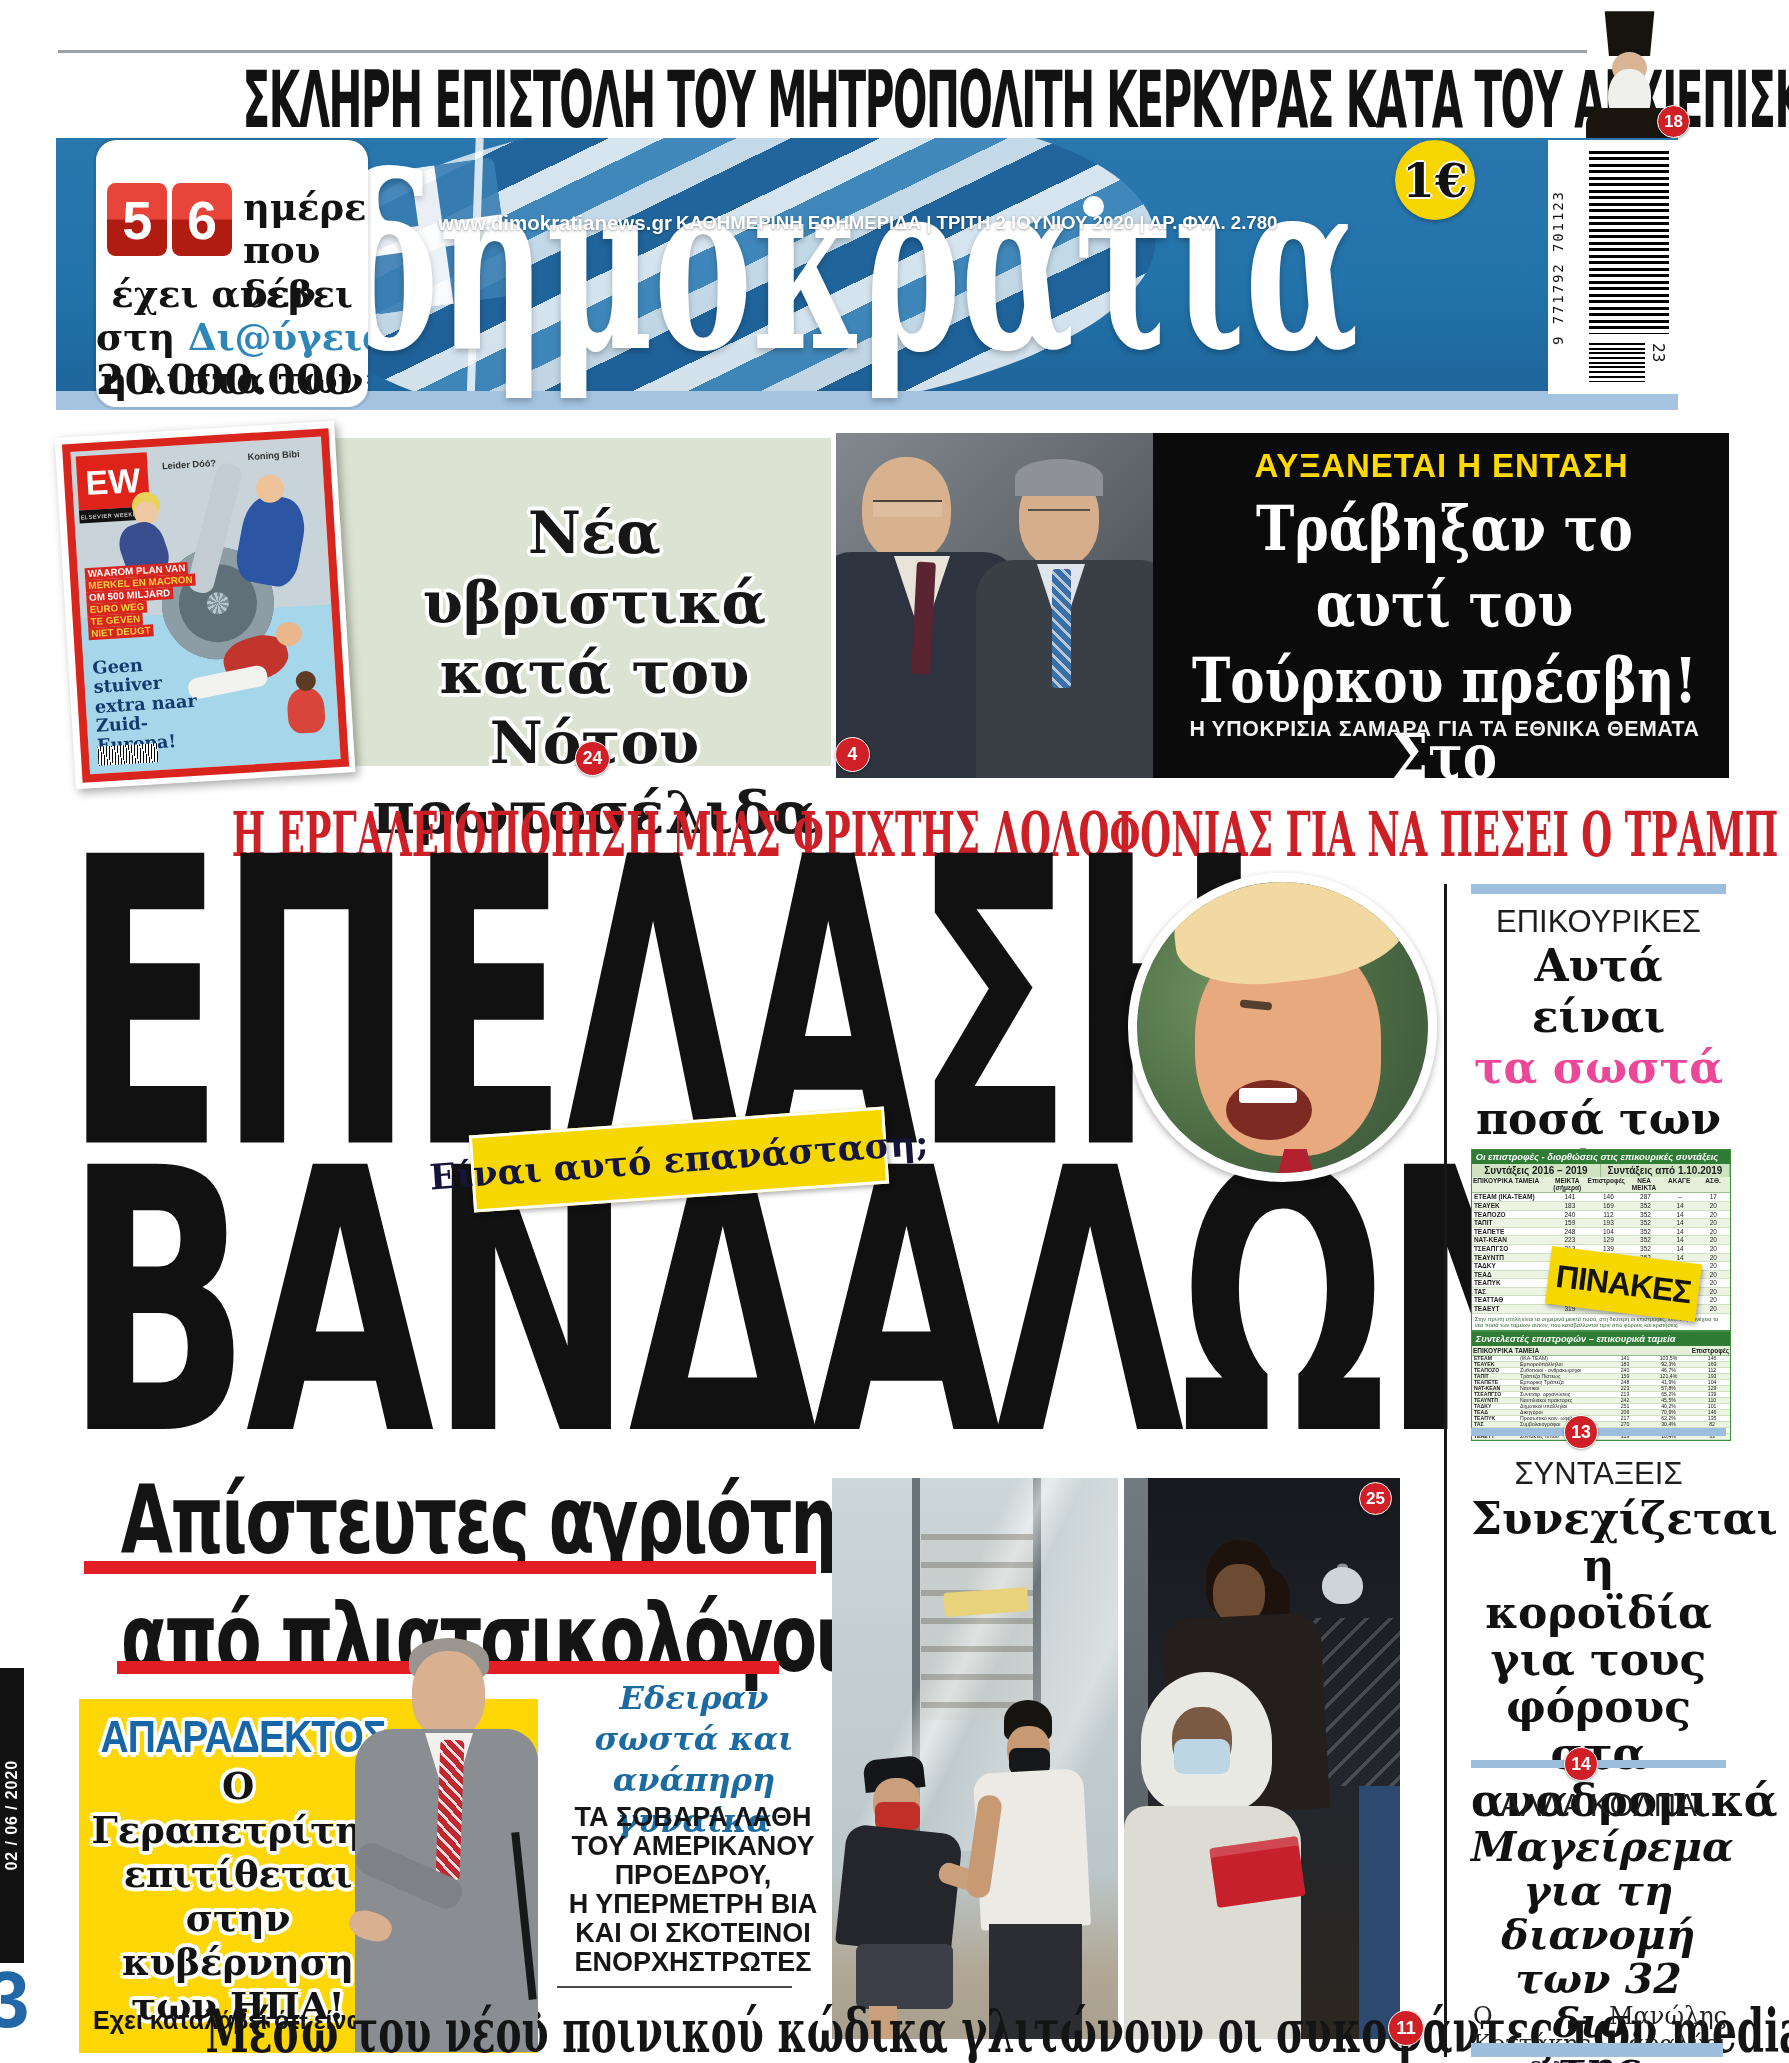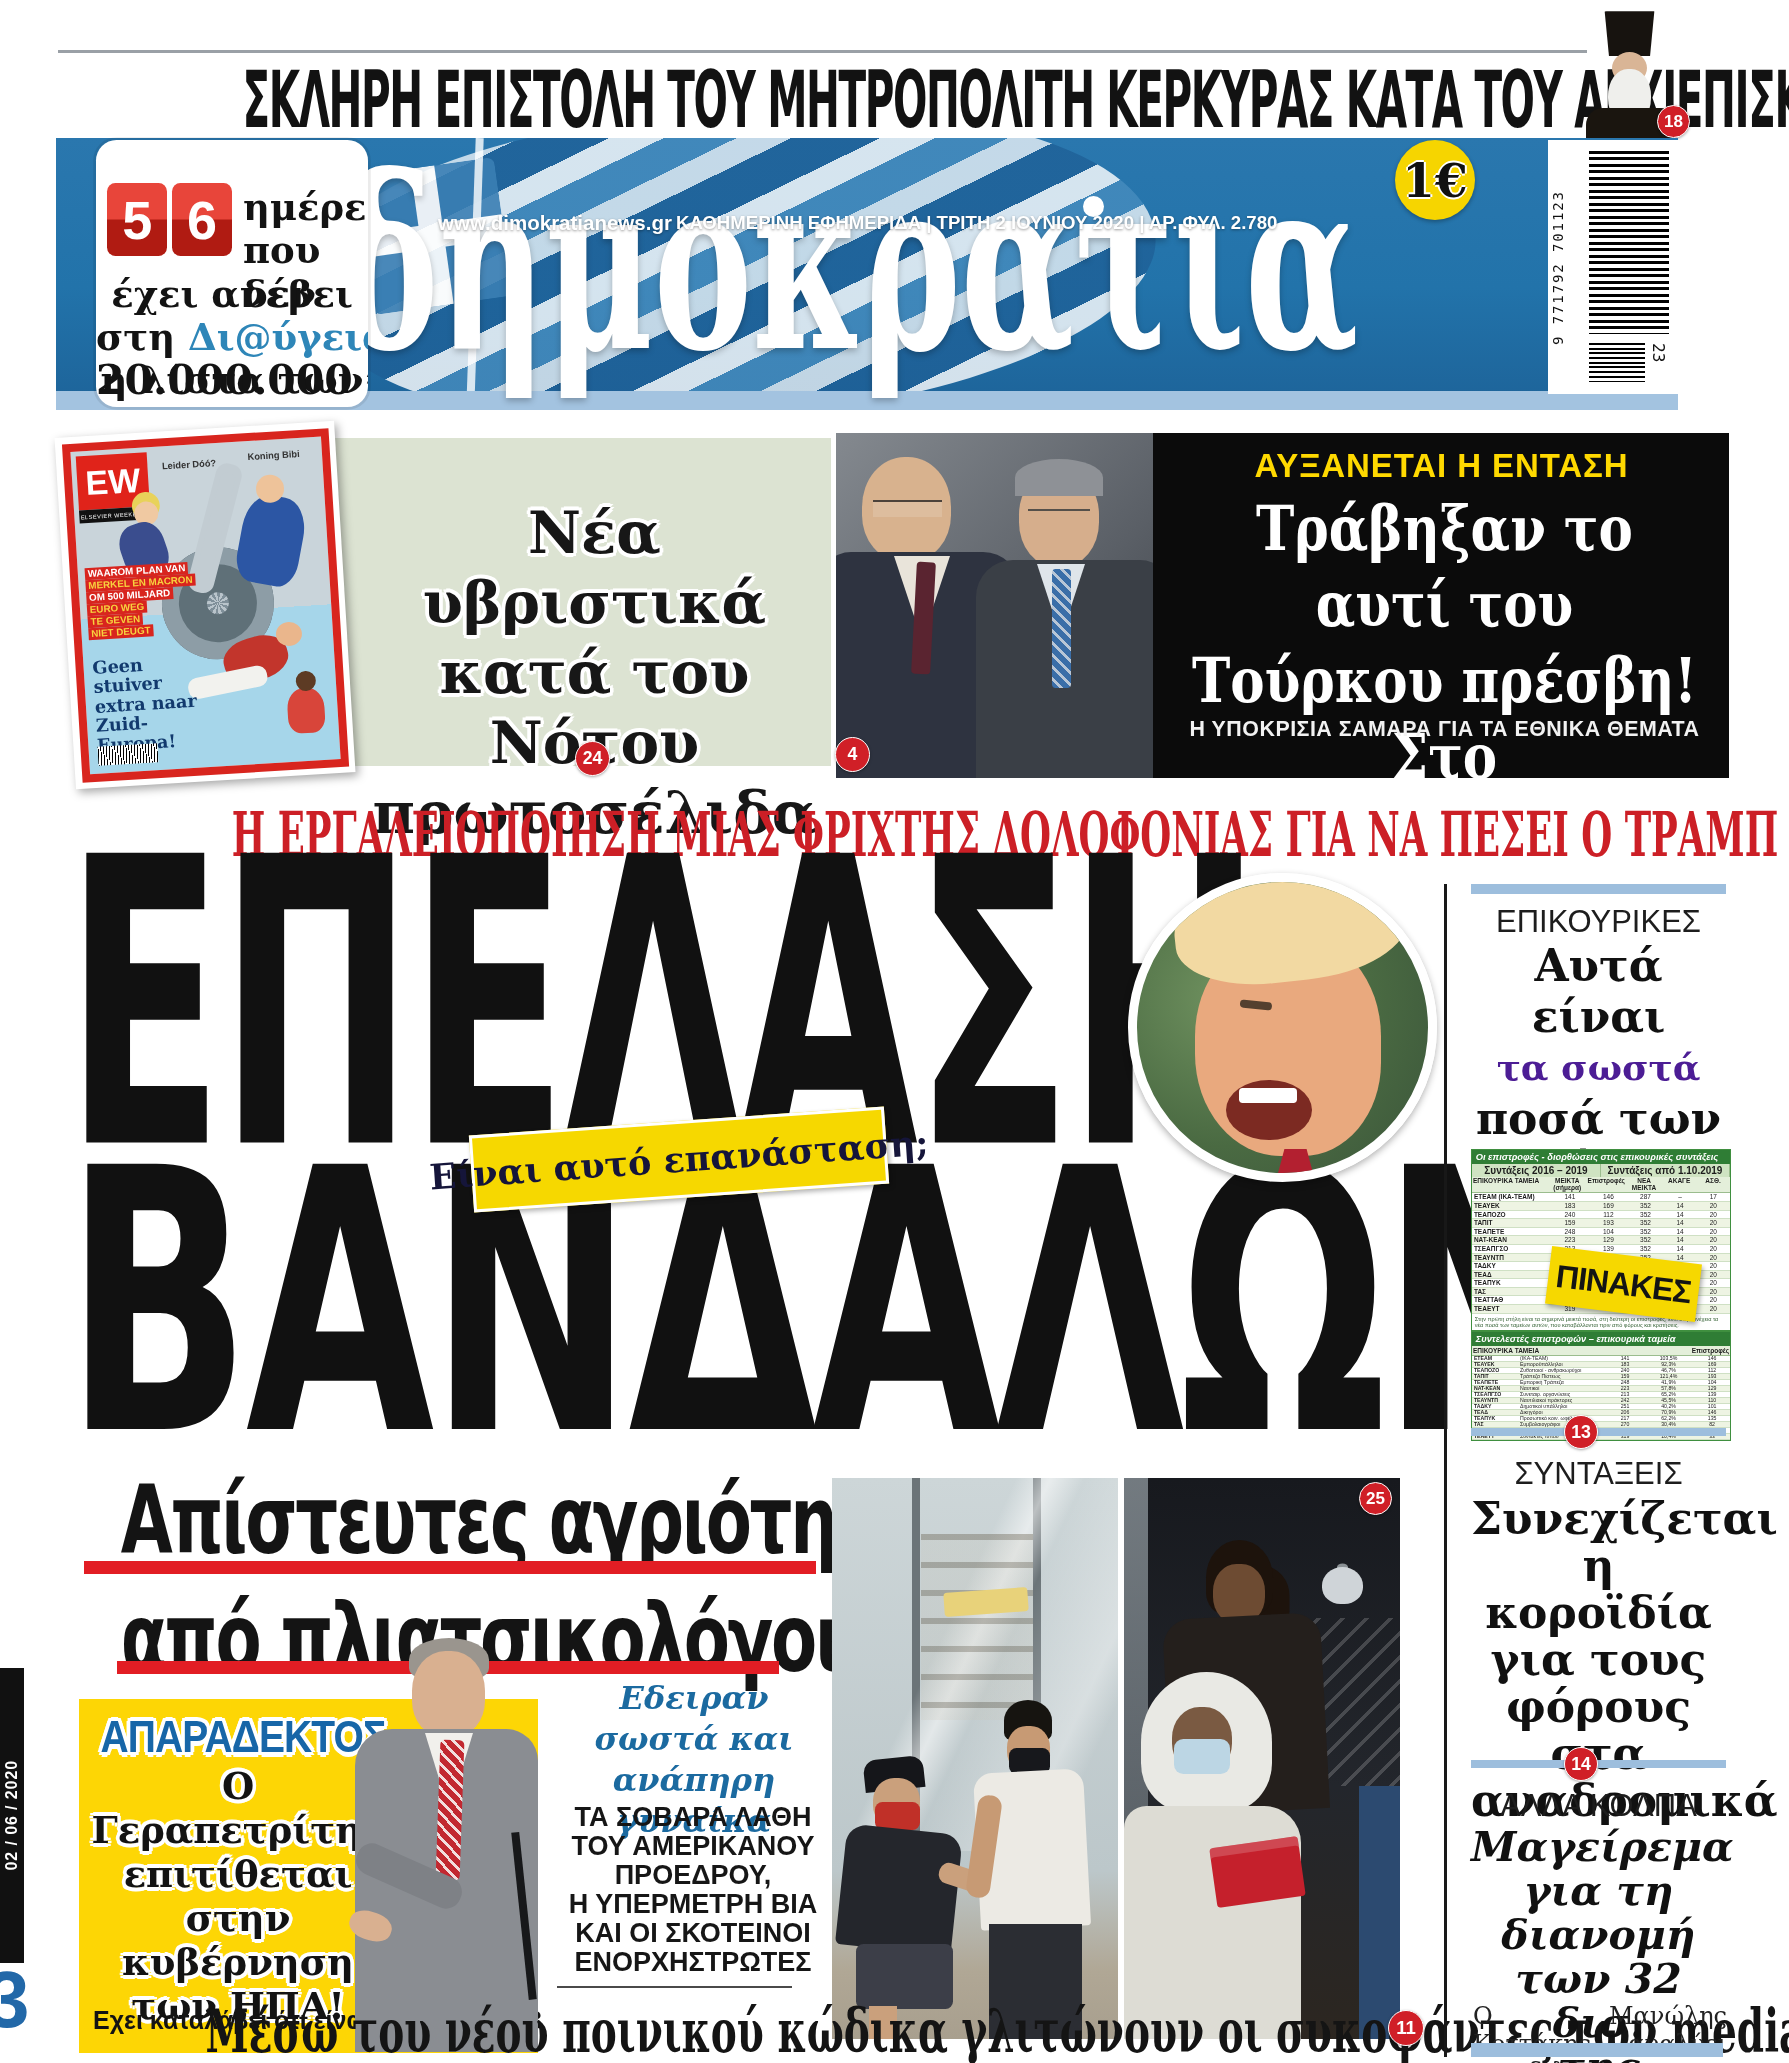--- a/index.html
+++ b/index.html
@@ -322,21 +322,21 @@
   </div>
 
   <div class="abs" style="left:1444px;top:884px;width:2.8px;height:1173px;background:#181818;"></div>
   <div class="abs bluebar" style="left:1471px;top:884px;width:255px;height:10.3px;"></div>
 
   <div class="abs center" style="left:1471px;top:904px;width:255px;">
     <span class="sans" style="font-size:31px;color:#1d1d1d;">ΕΠΙΚΟΥΡΙΚΕΣ</span>
   </div>
   <div class="abs center" style="left:1471px;top:940px;width:255px;">
     <div class="serif b" style="font-size:44px;line-height:51px;color:#111;">Αυτά είναι</div>
-    <div class="serif b" style="font-size:36px;line-height:51px;color:#4c1d95;">τα σωστά</div>
+    <div class="serif b" style="font-size:44px;line-height:51px;color:#ec4899;">τα σωστά</div>
     <div class="serif b" style="font-size:44px;line-height:51px;color:#111;">ποσά των</div>
     <div class="serif b" style="font-size:44px;line-height:51px;color:#111;">αυξήσεων</div>
   </div>
 
   <div class="abs mini-table t1" style="left:1471px;top:1149px;width:258px;">
     <div class="mt-title">Οι επιστροφές - διορθώσεις στις επικουρικές συντάξεις</div>
     <div class="mt-sub">
       <span>Συντάξεις 2016 – 2019</span>
       <span>Συντάξεις από 1.10.2019</span>
     </div>

